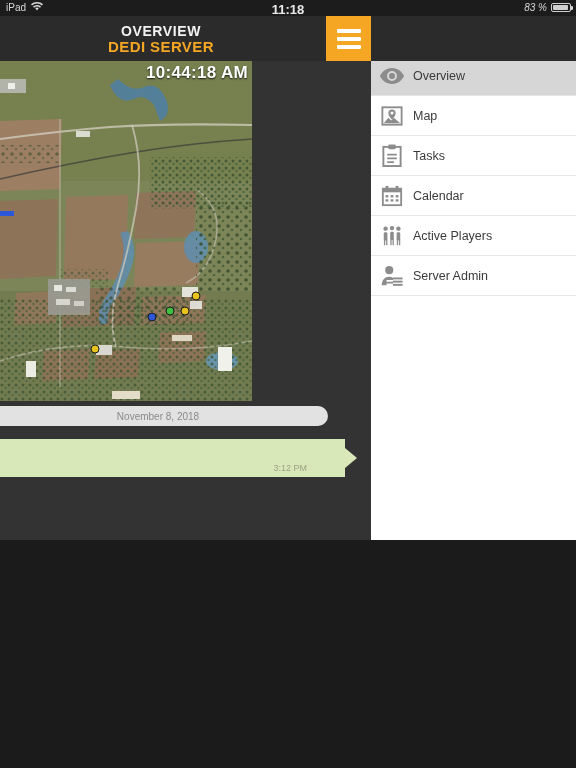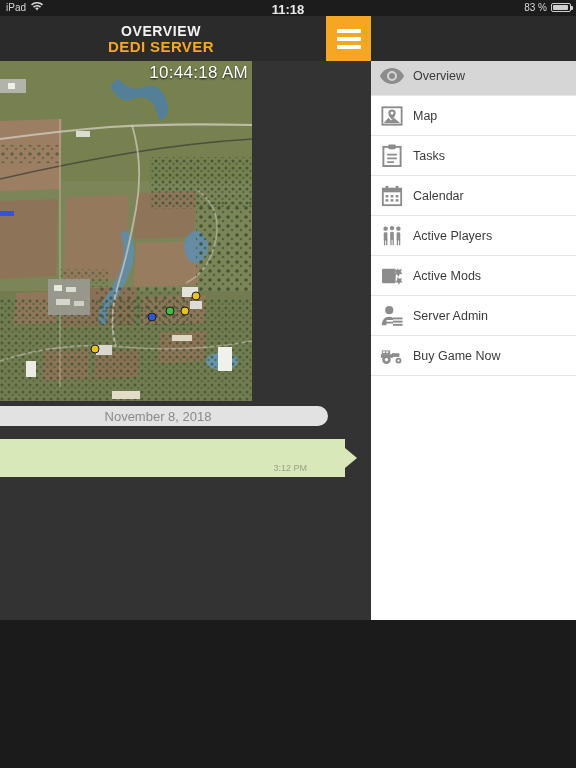--- a/index.html
+++ b/index.html
@@ -2,30 +2,30 @@
 <html><head>
 <meta charset="utf-8">
 <style>
   * { margin:0; padding:0; box-sizing:border-box; }
   html,body{
     width:576px; height:768px; overflow:hidden;
     background:#1b1b1b;
     font-family:"Liberation Sans", sans-serif;
     -webkit-font-smoothing:antialiased;
   }
-  #app{ position:relative; width:576px; height:620px; overflow:hidden; background:#4d7c0f; }
+  #app{ position:relative; width:576px; height:540px; overflow:hidden; background:#4d7c0f; }
 
   
   .statusbar{
     position:absolute; top:0; left:0; width:576px; height:16px;
     background:#1c1c1c; color:#d8d8d8; font-size:10px; z-index:40;
   }
   .sb-left{ position:absolute; left:6px; top:2px; display:flex; align-items:center; gap:5px; }
   .sb-center{ position:absolute; left:0; top:2px; width:576px; text-align:center; font-weight:bold; font-size:13px; color:#e9e9e9;}
-  .sb-right{ position:absolute; right:5px; top:2px; display:flex; align-items:center; gap:4px; }
+  .sb-right{ position:absolute; right:5px; top:2px; display:flex; align-items:center; gap:4px;font-style:italic; }
   .batt{ position:relative; width:20px; height:9px; border:1px solid #cfcfcf; border-radius:2px; }
   .batt:after{ content:""; position:absolute; right:-3px; top:2px; width:2px; height:4px; background:#cfcfcf; border-radius:0 1px 1px 0;}
   .batt i{ position:absolute; left:1px; top:1px; bottom:1px; width:82%; background:#cfcfcf; border-radius:1px; display:block;}
 
   
   .header{
     position:absolute; top:16px; left:0; width:576px; height:45px;
     background:#2b2b2b; z-index:30;
   }
   .title-wrap{ position:absolute; left:0; top:0; width:322px; height:45px;
@@ -40,30 +40,30 @@
   .burger span{ display:block; width:24px; height:4px; background:#ffffff; border-radius:1px; }
 
   
   .content{ position:absolute; left:0; top:61px; width:371px; height:707px; background:#333333; overflow:hidden; }
 
   
   .mapbox{ position:absolute; left:0; top:0; width:252px; height:340px; overflow:hidden; background:#6f7a4e; }
   .map-canvas{ position:absolute; inset:0; }
   .map-time{
     position:absolute; right:4px; top:2px; color:#ffffff; font-size:17px;
-    font-weight:normal; text-shadow:0 1px 2px rgba(0,0,0,.85); letter-spacing:.3px; z-index:5;
+    font-weight:bold; text-shadow:0 1px 2px rgba(0,0,0,.85); letter-spacing:.3px; z-index:5;
   }
 
   
   .date-pill{
     position:absolute; left:-12px; top:345px; width:340px; height:20px;
     background:#e2e2e2; border-radius:10px;
     display:flex; align-items:center; justify-content:center;
   }
-  .date-pill span{ color:#8a8a8a; font-size:13px; }
+  .date-pill span{ color:#8a8a8a; font-size:10px; }
 
   
   .bubble{
     position:absolute; left:-10px; top:378px; width:355px; height:38px;
     background:#d9e8b8;
   }
   .bubble .tail{
     position:absolute; right:-12px; top:9px; width:0; height:0;
     border-top:10px solid transparent; border-bottom:10px solid transparent;
     border-left:12px solid #d9e8b8;
@@ -294,54 +294,28 @@
                 <rect x="17" y="8" width="4" height="9" rx="1.4"></rect>
                 <rect x="17.2" y="16" width="1.4" height="6"></rect>
                 <rect x="19.6" y="16" width="1.4" height="6"></rect>
               </g>
             </svg>
           </div>
           <div class="mi-label">Active Players</div>
         </div>
         <div class="menu-item">
           <div class="mi-icon">
-            <svg width="22" height="20" viewBox="0 0 24 22">
-              <rect x="1" y="3" width="15" height="16" rx="1.5" fill="#8c8c8c"></rect>
-              <path fill="#8c8c8c" d="M17 2l2.4 2.2L23 3.2l-1.4 3.2 2 2.2-3.2.5-1.2 3-1.6-2.8-3.2.2 2.2-2.4L15 4.2l3-.2z"></path>
-              <path fill="#8c8c8c" d="M18 12.5l2.6 1.6 2.4-.8-1 2.6 1.6 2-2.8.2-1.2 2.6-1.4-2.5-2.8-.4 2-1.8z"></path>
-            </svg>
-          </div>
-          <div class="mi-label">Active Mods</div>
-        </div>
-        <div class="menu-item">
-          <div class="mi-icon">
             <svg width="22" height="22" viewBox="0 0 24 24">
               <circle cx="9" cy="5.6" r="4.4" fill="#8c8c8c"></circle>
               <path fill="#8c8c8c" d="M0.8 22c0-5.4 3.6-9.2 8.2-9.2 1.6 0 3 .5 4.2 1.3v2.2H6v1.9h7.2v1.9H6v1.9z"></path>
               <g fill="#8c8c8c">
                 <rect x="13" y="13.6" width="10.5" height="2.1"></rect>
                 <rect x="13" y="17.1" width="10.5" height="2.1"></rect>
                 <rect x="13" y="20.6" width="10.5" height="2.1"></rect>
               </g>
             </svg>
           </div>
           <div class="mi-label">Server Admin</div>
         </div>
-        <div class="menu-item">
-          <div class="mi-icon">
-            <svg width="24" height="18" viewBox="0 0 26 18">
-              <path fill="#8c8c8c" d="M2 3h9v4H2z"></path>
-              <path fill="#8c8c8c" d="M1 7h13v4H1z"></path>
-              <rect x="13" y="6" width="8" height="4" fill="#8c8c8c"></rect>
-              <circle cx="7" cy="13" r="4.6" fill="#8c8c8c"></circle>
-              <circle cx="7" cy="13" r="1.8" fill="#ffffff"></circle>
-              <circle cx="20" cy="14" r="3.2" fill="#8c8c8c"></circle>
-              <circle cx="20" cy="14" r="1.2" fill="#ffffff"></circle>
-              <rect x="3" y="4" width="2.4" height="1.6" fill="#ffffff"></rect>
-              <rect x="6.6" y="4" width="2.4" height="1.6" fill="#ffffff"></rect>
-            </svg>
-          </div>
-          <div class="mi-label">Buy Game Now</div>
-        </div>
       </div>
   </div>
 
 </div>
 
 </body></html>

